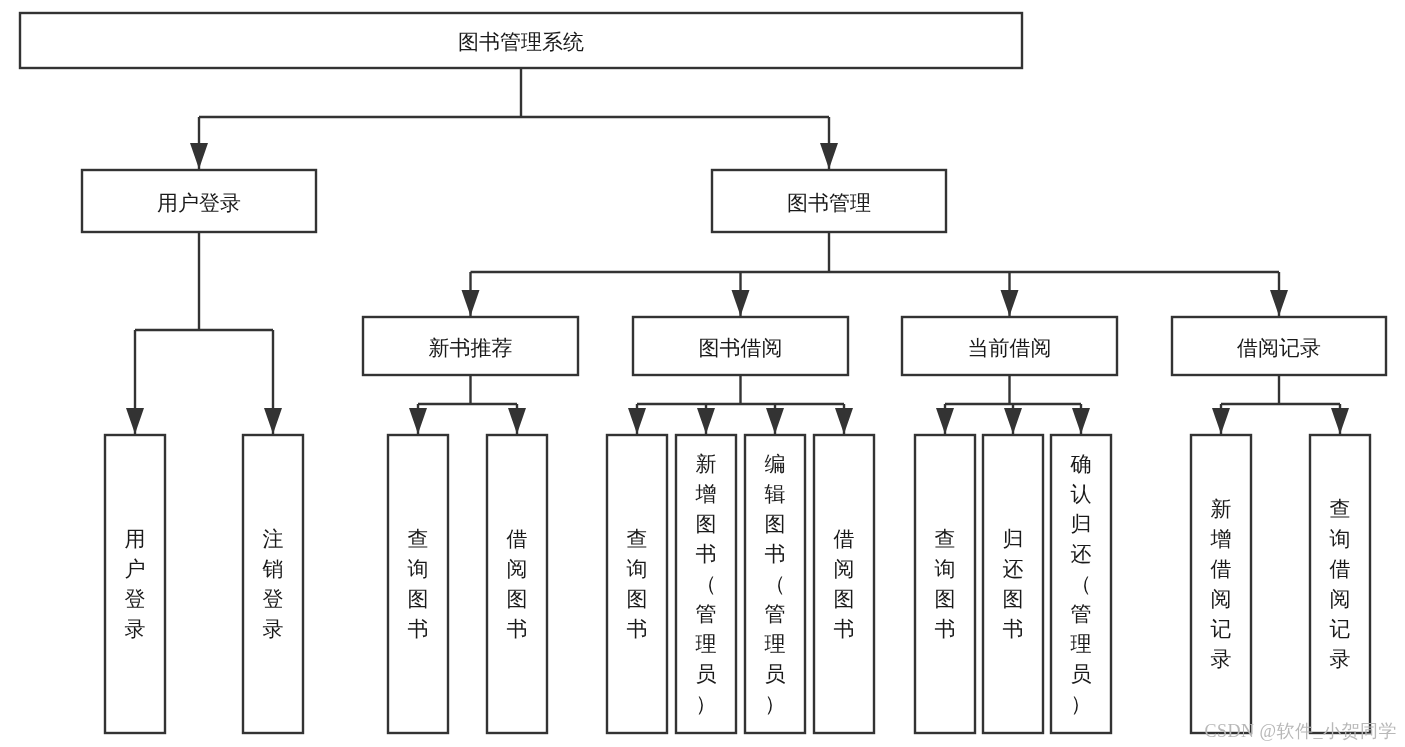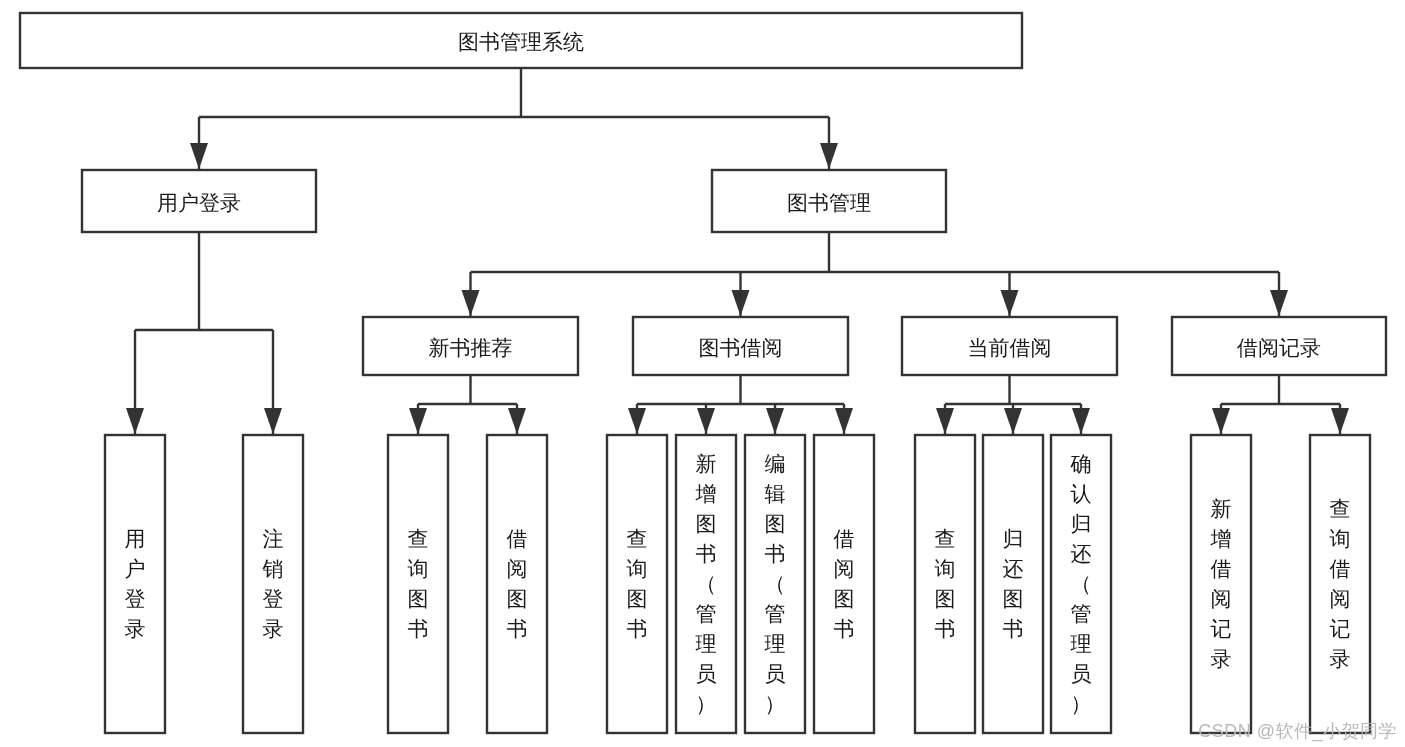--- a/index.html
+++ b/index.html
@@ -53,21 +53,21 @@
   .node-label-v {
     fill: #1a1a1a;
     font-family: "Liberation Sans", "DejaVu Sans", sans-serif;
     font-size: 21px;
     text-anchor: middle;
   }
   .watermark {
     position: absolute;
     right: 8px;
     bottom: 4px;
-    font-family: Liberation Sans, sans-serif;
+    font-family: Liberation Serif, serif;
     font-size: 18px;
     color: #b8b8b8;
     letter-spacing: 0.5px;
     white-space: nowrap;
     user-select: none;
   }
 </style>
 </head>
 <body>
 

